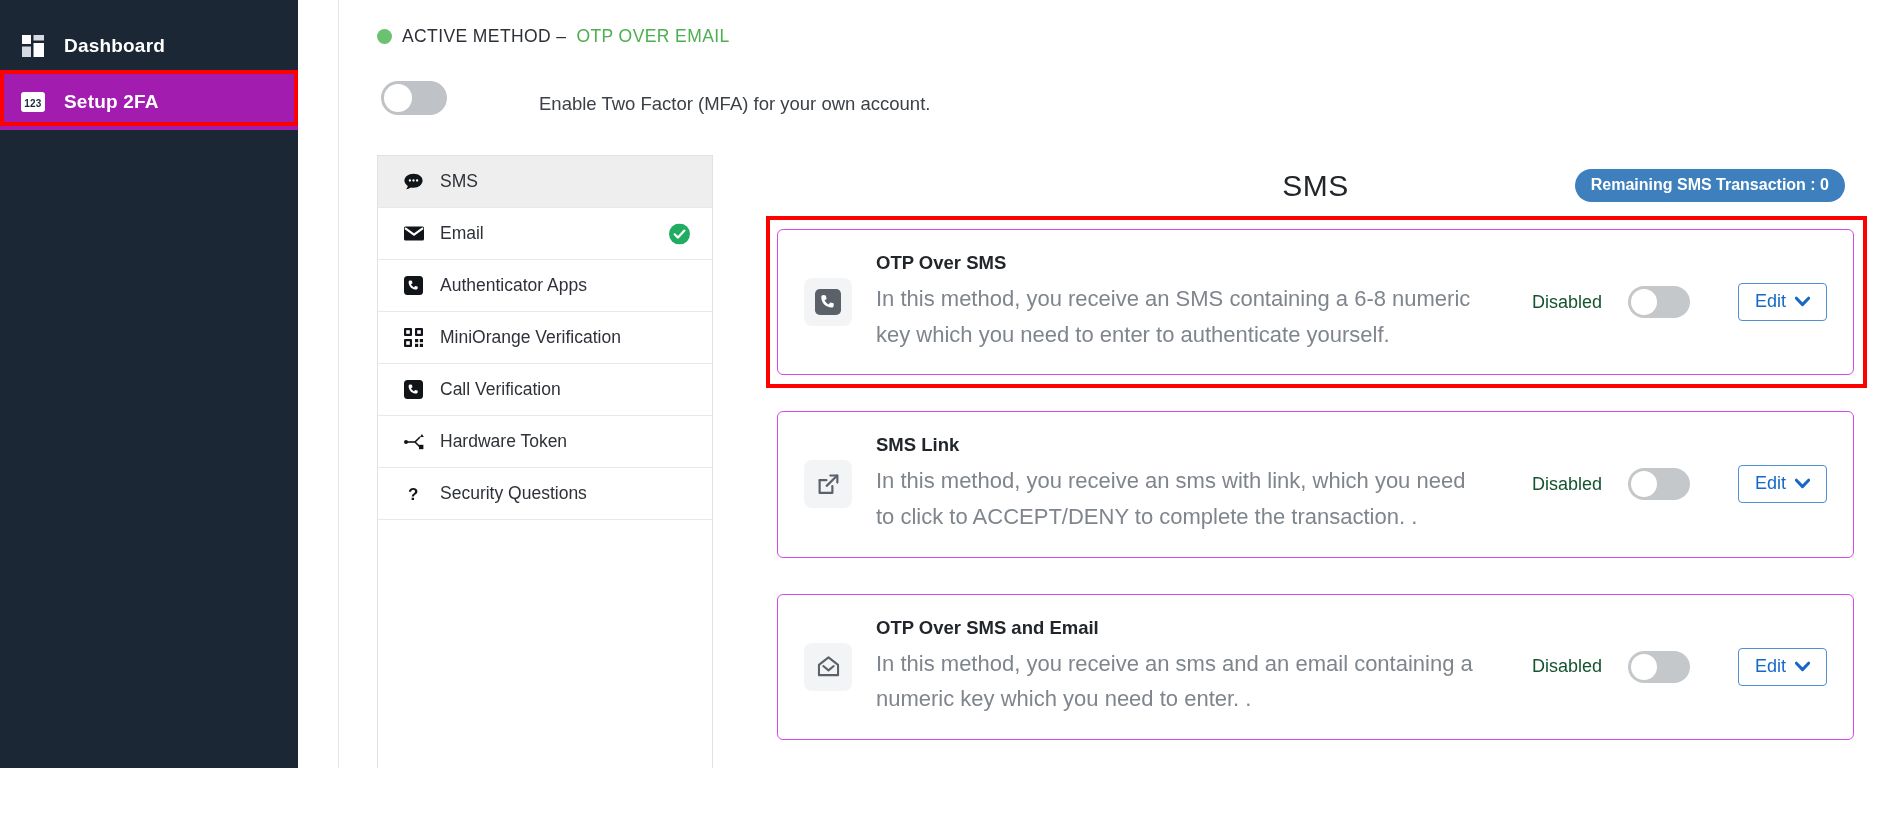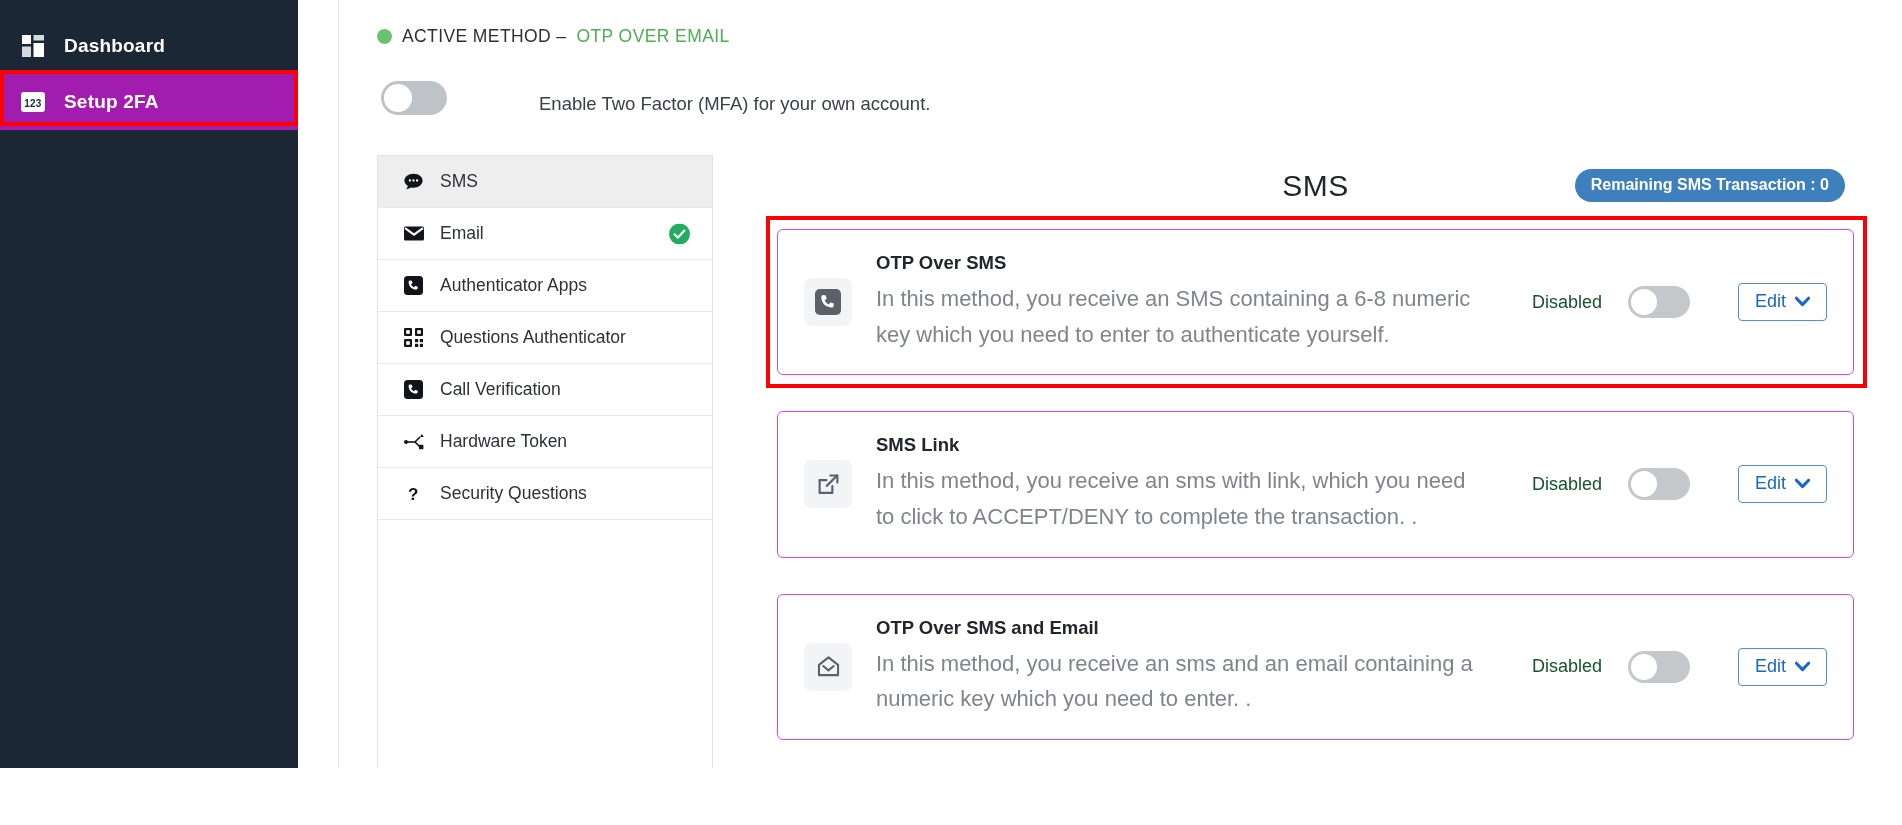--- a/index.html
+++ b/index.html
@@ -356,21 +356,21 @@
                 <rect x="11" y="0" width="8" height="8" rx="1" fill="#111418"></rect>
                 <rect x="13.2" y="2.2" width="3.6" height="3.6" fill="#ffffff"></rect>
                 <rect x="0" y="11" width="8" height="8" rx="1" fill="#111418"></rect>
                 <rect x="2.2" y="13.2" width="3.6" height="3.6" fill="#ffffff"></rect>
                 <rect x="11" y="11" width="3.2" height="3.2" fill="#111418"></rect>
                 <rect x="15.8" y="11" width="3.2" height="3.2" fill="#111418"></rect>
                 <rect x="11" y="15.8" width="3.2" height="3.2" fill="#111418"></rect>
                 <rect x="15.8" y="15.8" width="3.2" height="3.2" fill="#111418"></rect>
               </svg>
             </span>
-            <span class="tab-label">Questions Authenticator</span>
+            <span class="tab-label">MiniOrange Verification</span>
           </div>
 
           <div class="tab">
             <span class="tab-icon">
               <svg width="19" height="19" viewBox="0 0 19 19">
                 <rect x="0" y="0" width="19" height="19" rx="3.5" fill="#111418"></rect>
                 <path d="M6 4.4c-.7 0-1.4.7-1.4 1.5 0 4.3 3.3 7.6 7.6 7.6.8 0 1.5-.7 1.5-1.5l-.1-1.5-2.6-.6-.9 1.5c-1.4-.7-2.5-1.8-3.1-3.2l1.5-.9-.6-2.6-1.9-.3z" fill="#ffffff"></path>
               </svg>
             </span>
             <span class="tab-label">Call Verification</span>

